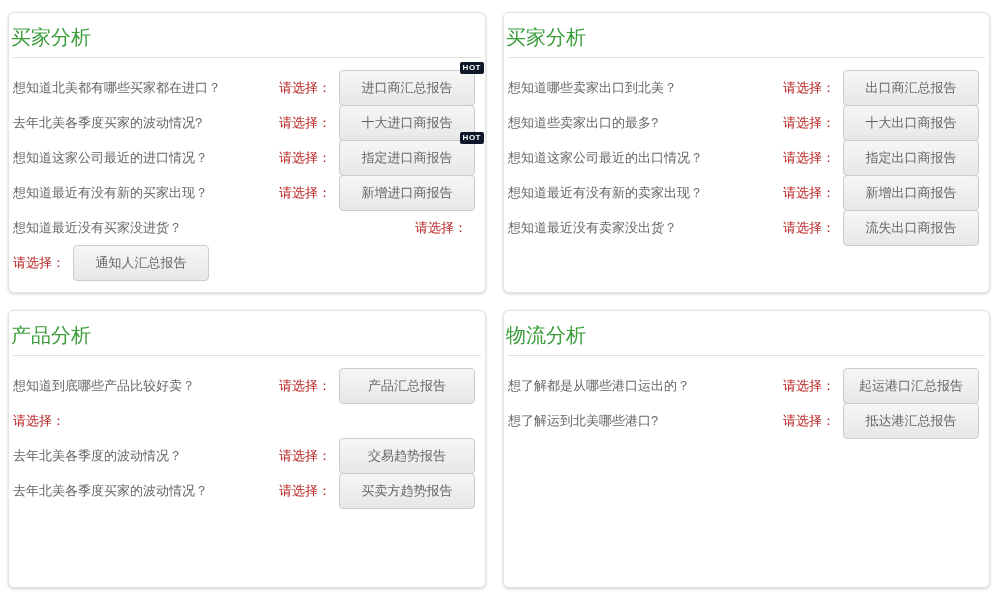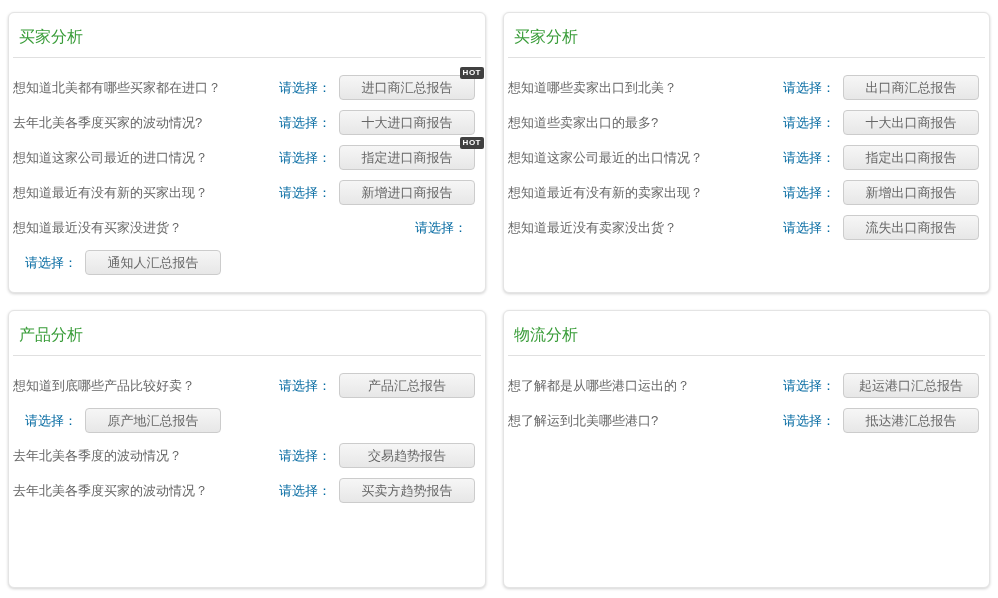--- a/index.html
+++ b/index.html
@@ -19,22 +19,22 @@
     padding: 12px 0 0 8px;
   }
   .panel {
     background: #ffffff;
     border: 1px solid #e4e4e4;
     border-radius: 6px;
     box-shadow: 0 1px 3px rgba(0,0,0,0.18);
     overflow: hidden;
   }
   .panel-title {
-    margin: 13px 10px 9px 10px;
-    font-size: 16px;
+    margin: 13px 10px 9px 2px;
+    font-size: 20px;
     font-weight: 400;
     line-height: 22px;
     color: #3a9d3a;
   }
   .divider {
     border: none;
     border-top: 1px solid #e0e0e0;
     margin: 0 4px;
   }
   .rows {
@@ -45,46 +45,45 @@
     display: flex;
     align-items: center;
   }
   .question {
     flex: 1;
     font-size: 13px;
     color: #666666;
   }
   .select-label {
     font-size: 13px;
-    color: #0369a1;
+    color: #b91c1c;
     margin-right: 8px;
     white-space: nowrap;
-    margin-left: 12px;
   }
   .btn-wrap {
     position: relative;
     display: inline-block;
   }
   .report-btn {
     width: 136px;
-    height: 25px;
+    height: 36px;
     font-family: "Liberation Sans", "DejaVu Sans", sans-serif;
     font-size: 13px;
     color: #666666;
     background: linear-gradient(#f6f6f6, #e7e7e7);
     border: 1px solid #cccccc;
     border-radius: 4px;
     cursor: pointer;
     padding: 1px;
   }
   .hot-badge {
     position: absolute;
     top: -8px;
     right: -9px;
-    background: #404040;
+    background: #0f172a;
     color: #ffffff;
     font-size: 8px;
     font-weight: bold;
     line-height: 10px;
     padding: 1px 3px;
     border-radius: 2px;
     letter-spacing: 0.5px;
   }
 </style>
 </head>
@@ -205,24 +204,20 @@
     <span class="question">想知道到底哪些产品比较好卖？</span>
     <span class="select-label">请选择：</span>
     <span class="btn-wrap">
       <button class="report-btn">产品汇总报告</button>
       
     </span>
   </div>
 
   <div class="row">
     <span class="select-label">请选择：</span>
-    <span class="btn-wrap">
-      <button class="report-btn">原产地汇总报告</button>
-      
-    </span>
   </div>
 
   <div class="row">
     <span class="question">去年北美各季度的波动情况？</span>
     <span class="select-label">请选择：</span>
     <span class="btn-wrap">
       <button class="report-btn">交易趋势报告</button>
       
     </span>
   </div>

